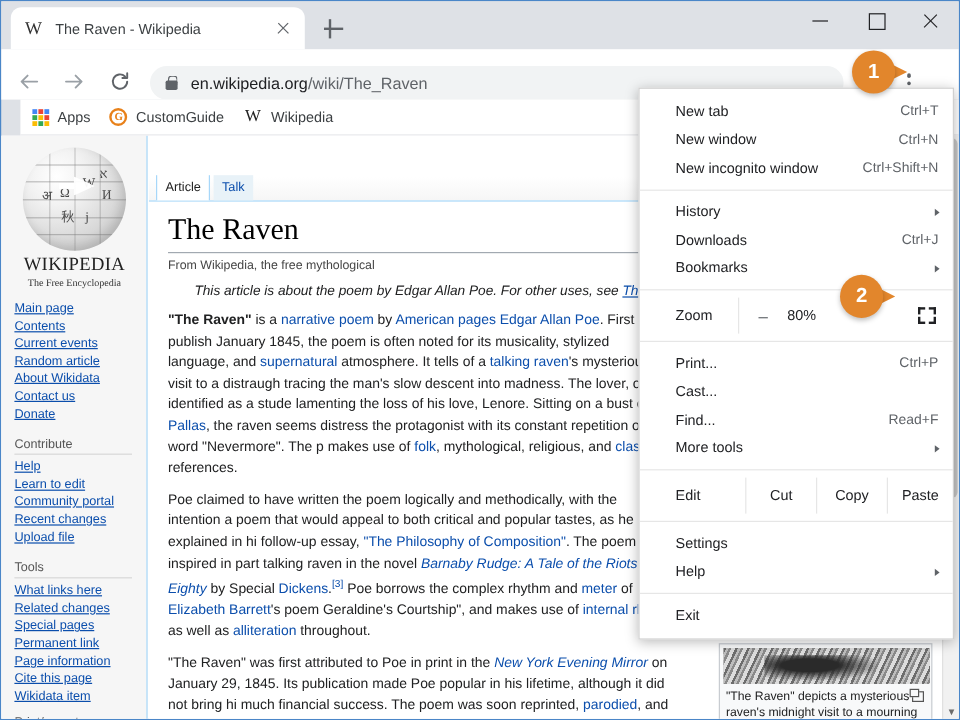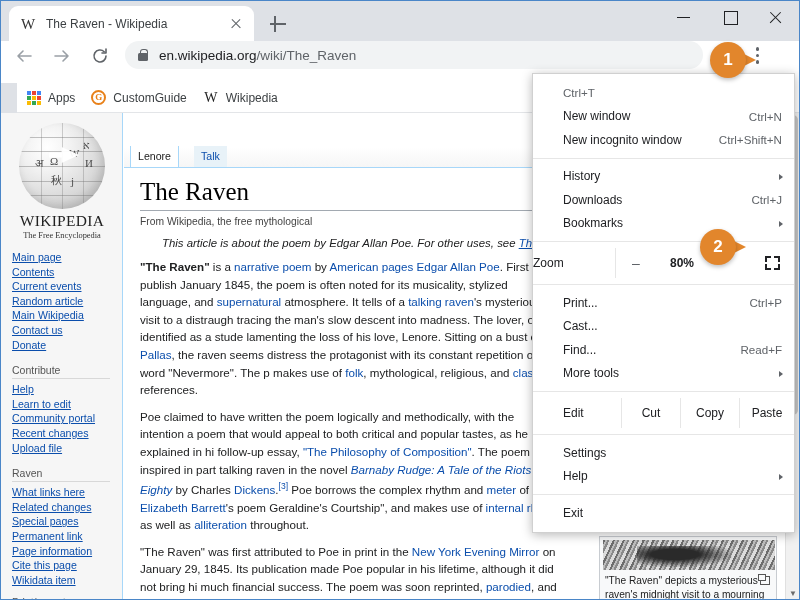--- a/index.html
+++ b/index.html
@@ -78,21 +78,21 @@
     content: ""; position: absolute; left: 15px; top: 16px;
     width: 15px; height: 1.3px; background: #202124;
   }
   .wc-close::before { transform: rotate(45deg); }
   .wc-close::after  { transform: rotate(-45deg); }
 
   
   .toolbar {
     position: absolute; left: 0; top: 40px; width: 798px; height: 42px;
     background: #fff;
-    display: flex; align-items: flex-start;
+    display: flex; align-items: flex-end;
   }
   .navbtn {
     width: 30px; height: 30px; margin-left: 8px;
     position: relative; flex: 0 0 30px;
     color: #9aa0a6;
   }
   .navbtn svg { display:block; margin: 5px auto; }
 
   .omnibox {
     flex: 1; height: 28px; margin: 0 8px 0 10px;
@@ -292,24 +292,24 @@
     position:absolute; right: 11px; top: 9px;
     width:0;height:0;border-left:4.5px solid #5f6368;
     border-top:3.5px solid transparent;border-bottom:3.5px solid transparent;
   }
   .msep { height:1px; background:#e6e6e6; margin: 6px 0; }
 
   .zoomrow {
     height: 30px; display:flex; align-items:center;
     font-size: 12px; color:#202124;
   }
-  .zoomrow .zlabel { width: 82px; }
+  .zoomrow .zlabel { width: 82px; padding-left: 30px; }
   .zoomrow .zdiv { width:1px; height: 30px; background:#e6e6e6; }
   .zoomrow .zminus { width: 40px; text-align:center; color:#5f6368; font-size: 14px; }
-  .zoomrow .zval { width: 52px; text-align:center; font-size: 12px; font-weight: bold; }
+  .zoomrow .zval { width: 52px; font-size: 12px; }
   .zoomrow .zfull { flex:1; display:flex; align-items:center; justify-content:flex-end; padding-right: 14px; }
   .fs { width: 15px; height: 14px; position: relative; }
   .fs i { position:absolute; width:6px;height:6px; }
   .fs i:nth-child(1){ left:0;top:0;border-left:2.2px solid #202124;border-top:2.2px solid #202124;}
   .fs i:nth-child(2){ right:0;top:0;border-right:2.2px solid #202124;border-top:2.2px solid #202124;}
   .fs i:nth-child(3){ left:0;bottom:0;border-left:2.2px solid #202124;border-bottom:2.2px solid #202124;}
   .fs i:nth-child(4){ right:0;bottom:0;border-right:2.2px solid #202124;border-bottom:2.2px solid #202124;}
 
   .editrow { height: 30px; display:flex; align-items:center; font-size: 12px; color:#202124; }
   .editrow .ecell { text-align:center; }
@@ -440,54 +440,54 @@
         </div>
         <div class="wname">WIKIPEDIA</div>
         <div class="wtag">The Free Encyclopedia</div>
       </div>
 
       <div class="nav-group">
         <div class="nav-link">Main page</div>
         <div class="nav-link">Contents</div>
         <div class="nav-link">Current events</div>
         <div class="nav-link">Random article</div>
-        <div class="nav-link">Main Wikipedia</div>
+        <div class="nav-link">About Wikidata</div>
         <div class="nav-link">Contact us</div>
         <div class="nav-link">Donate</div>
       </div>
 
       <div class="nav-group">
         <div class="nav-head">Contribute</div>
         <div class="nav-link">Help</div>
         <div class="nav-link">Learn to edit</div>
         <div class="nav-link">Community portal</div>
         <div class="nav-link">Recent changes</div>
         <div class="nav-link">Upload file</div>
       </div>
 
       <div class="nav-group">
-        <div class="nav-head">Raven</div>
+        <div class="nav-head">Tools</div>
         <div class="nav-link">What links here</div>
         <div class="nav-link">Related changes</div>
         <div class="nav-link">Special pages</div>
         <div class="nav-link">Permanent link</div>
         <div class="nav-link">Page information</div>
         <div class="nav-link">Cite this page</div>
         <div class="nav-link">Wikidata item</div>
         <div class="nav-head" style="margin-top:7px;border-bottom:none;color:#555">Print/export</div>
       </div>
     </div>
 
     <div class="wiki-content">
       <div class="wiki-topbar">
         <div class="user-icon"></div>
       </div>
       <div class="wiki-tabs">
-        <div class="wtab active" style="left:6px">Lenore</div>
-        <div class="wtab link" style="left:70px">Talk</div>
+        <div class="wtab active" style="left:6px">Article</div>
+        <div class="wtab link" style="left:54px">Talk</div>
         <div class="wtab" style="right:52px;color:#222">Read</div>
         <div class="wtab link" style="right:14px">Edit</div>
       </div>
 
       <div class="article">
         <div class="art-title">The Raven</div>
         <div class="art-sub">From Wikipedia, the free mythological</div>
 
         <div class="hatnote">
           <span>This article is about the poem by Edgar Allan Poe. For other uses, see </span><a href="#">The Ra</a>
@@ -499,27 +499,27 @@
           <span>tracing the man's slow descent into madness. The lover, often identified as a stude</span>
           <span>lamenting the loss of his love, Lenore. Sitting on a bust of </span><a href="#">Pallas</a><span>, the raven seems</span>
           <span>distress the protagonist with its constant repetition of the word "Nevermore". The p</span>
           <span>makes use of </span><a href="#">folk</a><span>, mythological, religious, and </span><a href="#">classical</a><span> references.</span>
         </div>
 
         <div class="para">
           <span>Poe claimed to have written the poem logically and methodically, with the intention</span>
           <span>a poem that would appeal to both critical and popular tastes, as he explained in hi</span>
           <span>follow-up essay, </span><a href="#">"The Philosophy of Composition"</a><span>. The poem was inspired in part </span>
-          <span>talking raven in the novel </span><a href="#" class="ital" style="font-style:italic">Barnaby Rudge: A Tale of the Riots of Eighty</a><span> by Charles </span>
+          <span>talking raven in the novel </span><a href="#" class="ital" style="font-style:italic">Barnaby Rudge: A Tale of the Riots of Eighty</a><span> by Special </span>
           <a href="#">Dickens</a><span>.</span><sup><a href="#">[3]</a></sup><span> Poe borrows the complex rhythm and </span><a href="#">meter</a><span> of </span><a href="#">Elizabeth Barrett</a><span>'s poem</span>
           <span>Geraldine's Courtship", and makes use of </span><a href="#">internal rhyme</a><span> as well as </span><a href="#">alliteration</a><span> throughout.</span>
         </div>
 
         <div class="para">
-          <span>"The Raven" was first attributed to Poe in print in the </span><a href="#" style="">New York Evening Mirror</a><span> on January </span>
+          <span>"The Raven" was first attributed to Poe in print in the </span><a href="#" style="font-style:italic">New York Evening Mirror</a><span> on January </span>
           <span>29, 1845. Its publication made Poe popular in his lifetime, although it did not bring hi</span>
           <span>much financial success. The poem was soon reprinted, </span><a href="#">parodied</a><span>, and illustrated. Critical </span>
           <span>opinion is divided as to the poem's literary status, but it nevertheless remains one of the </span>
           
         </div>
 
         <div class="thumb">
           <div class="thumb-img"></div>
           <div class="thumb-cap">
             <span class="enlarge"></span>
@@ -531,20 +531,21 @@
     </div>
 
     <div class="pagescroll">
       <div class="thumbbar"></div>
       <div class="arrow">▼</div>
     </div>
   </div>
 
   <div class="menu">
     <div class="mi">
+      <span class="lbl">New tab</span>
       <span class="acc">Ctrl+T</span>
     </div>
     <div class="mi">
       <span class="lbl">New window</span>
       <span class="acc">Ctrl+N</span>
     </div>
     <div class="mi">
       <span class="lbl">New incognito window</span>
       <span class="acc">Ctrl+Shift+N</span>
     </div>

